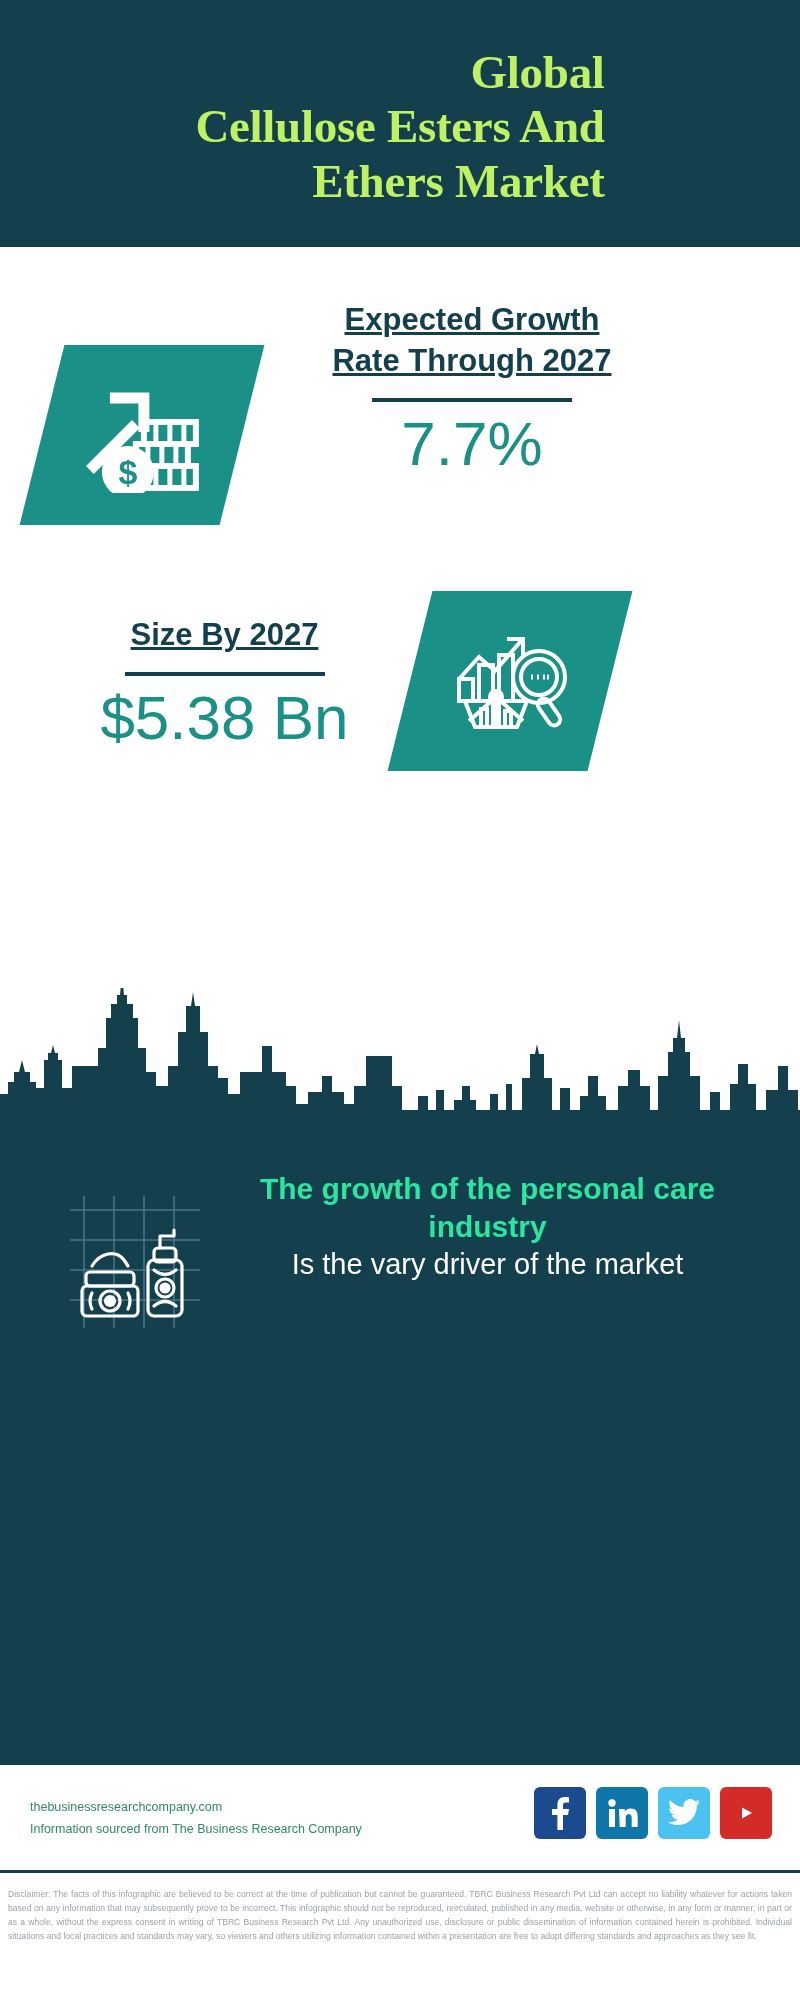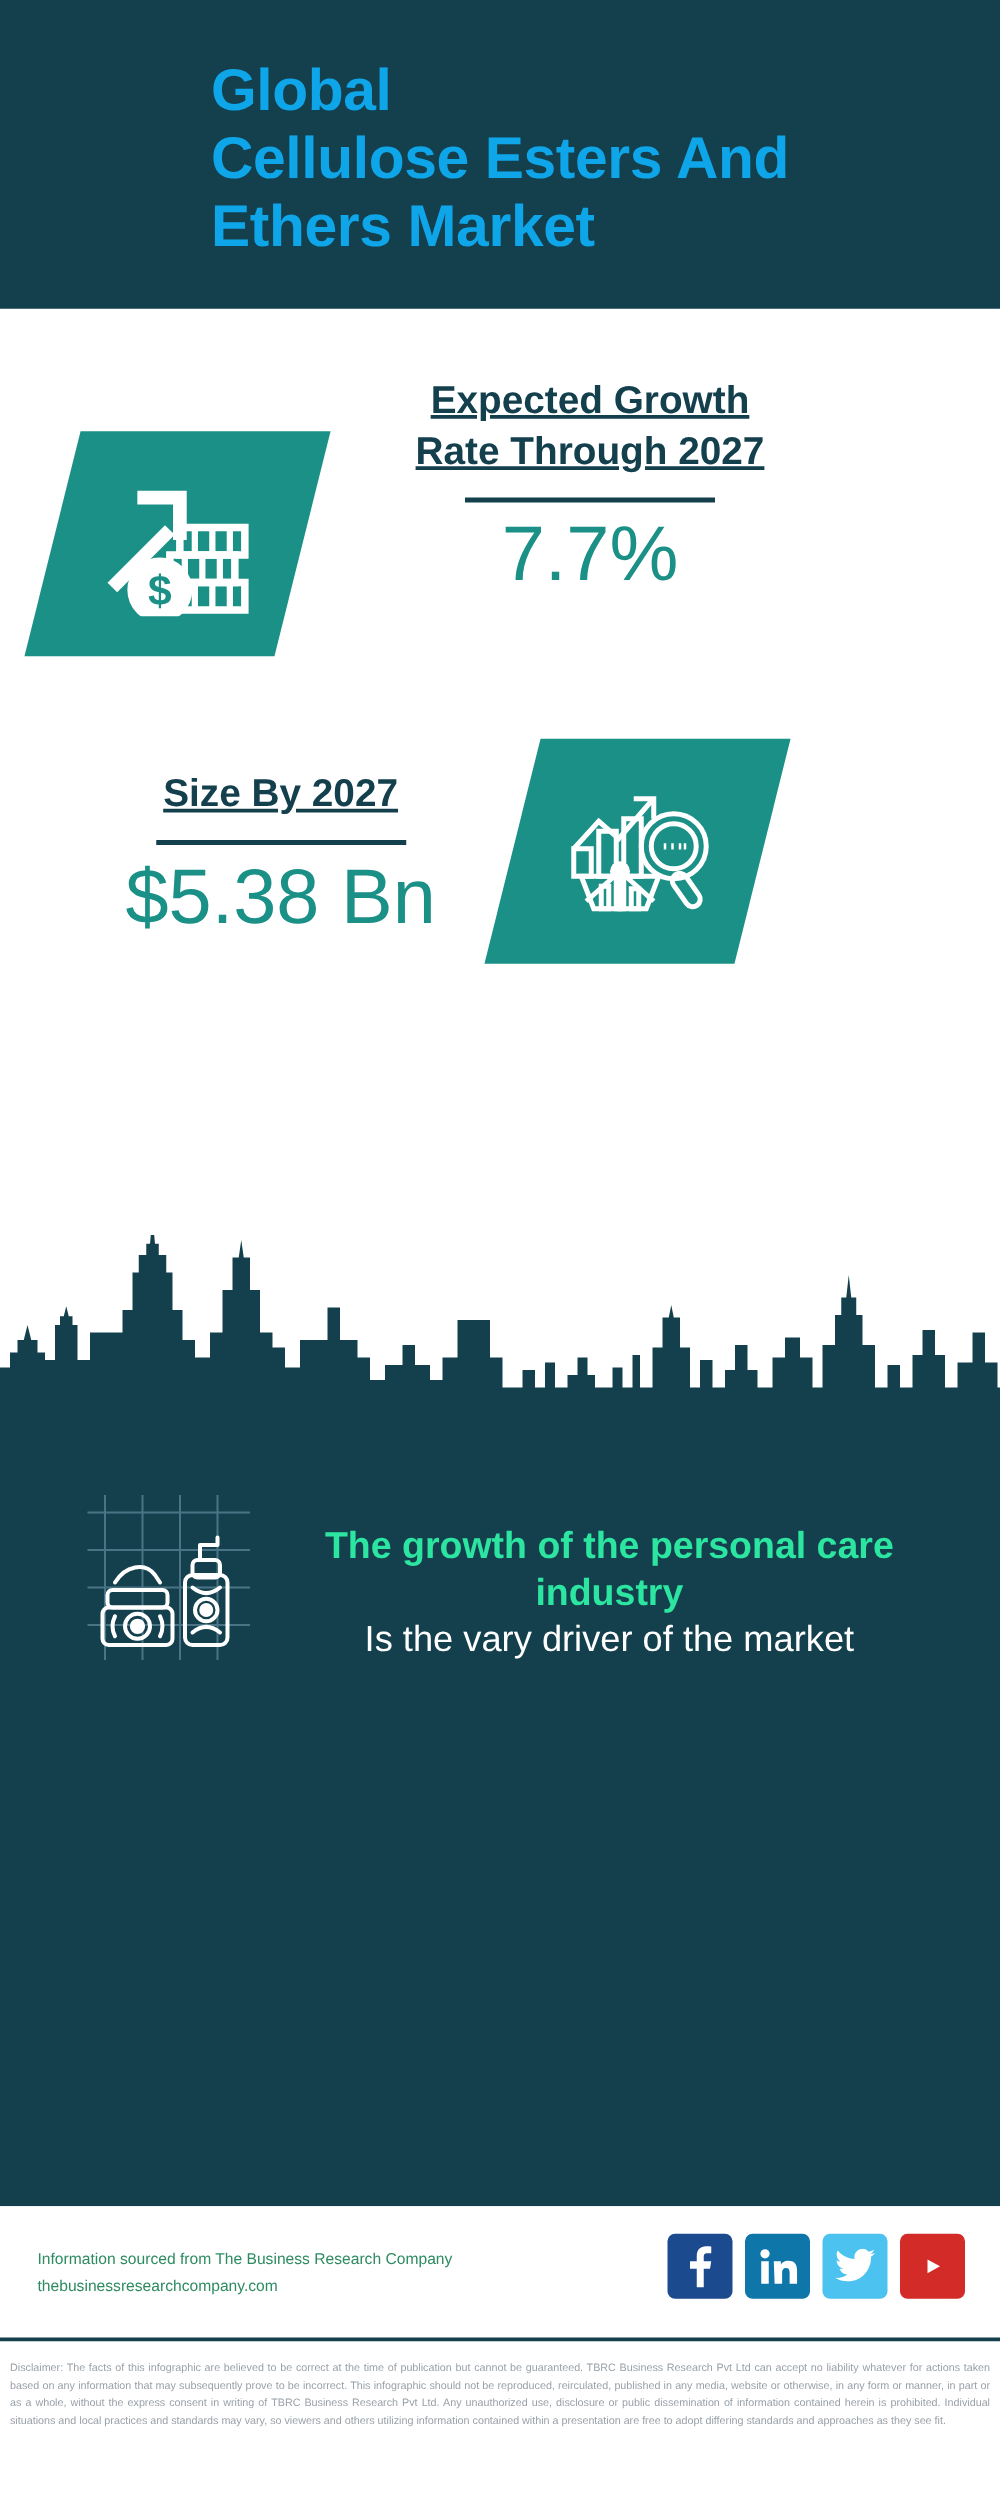--- a/index.html
+++ b/index.html
@@ -13,27 +13,28 @@
   .page { width:800px; height:2000px; position:relative; background:#fff; }
 
   
   .header {
     width:800px; height:247px;
     background:#14404e;
     display:flex; align-items:center; justify-content:center;
     padding-top:6px;
   }
   .header-title {
-    color:#0ea5e9;
+    color:#bef264;
     font-size:47px;
     font-weight:bold;
     line-height:1.16;
-    text-align:left;
+    text-align:right;
     letter-spacing:-0.3px;
     padding:0 30px;
+    font-family:Liberation Serif, serif;
   }
 
   
   .stat1 {
     position:absolute; top:247px; left:0; width:800px; height:300px;
     display:flex; align-items:flex-start;
   }
   .para-icon {
     width:200px; height:180px;
     background:#1b9087;
@@ -70,21 +71,21 @@
   .dark-section {
     position:absolute; top:1125px; left:0; width:800px; height:640px;
     background:#14404e;
   }
 
   .row-personal { position:absolute; top:45px; left:0; width:800px; height:185px; }
   .icon-grid-box { position:absolute; }
   .row-personal .icon-grid-box { left:62px; top:18px; }
   .row-personal .row-text { position:absolute; left:215px; top:0px; width:545px; text-align:center; }
 
-  .hl-green { color:#2ce5a0; font-size:30px; font-weight:bold; line-height:1.26;margin-top:48px; }
+  .hl-green { color:#2ce5a0; font-size:30px; font-weight:bold; line-height:1.26; }
   .wh-text { color:#ffffff; font-size:29px; line-height:1.3; font-weight:normal; }
 
   
   .footer {
     position:absolute; top:1765px; left:0; width:800px; height:108px;
     background:#ffffff;
     border-bottom:3px solid #14404e;
   }
   .footer-text {
     position:absolute; left:30px; top:32px;
@@ -219,22 +220,22 @@
       <div class="row-text">
         <div class="hl-green">The growth of the personal care industry</div>
         <div class="wh-text">Is the vary driver of the market</div>
       </div>
     </div>
 
   </div>
 
   <div class="footer">
     <div class="footer-text">
+      <div>thebusinessresearchcompany.com</div>
       <div>Information sourced from The Business Research Company</div>
-      <div>thebusinessresearchcompany.com</div>
     </div>
     <div class="social-row">
       <div class="sicon" style="background:#1b4a8f">
         <svg width="26" height="34" viewBox="0 0 26 34">
             <path fill="#fff" d="M16 34V19h5l1-6h-6V9.5c0-1.8.5-3 3-3h3V1.2C21.4 1.1 19.7 1 17.8 1 13.4 1 10.4 3.7 10.4 8.8V13H5v6h5.4v15z"></path>
           </svg>
       </div>
       <div class="sicon" style="background:#0e76a8">
         <svg width="32" height="32" viewBox="0 0 32 32">
             <rect x="3" y="12" width="6" height="18" fill="#fff"></rect>

